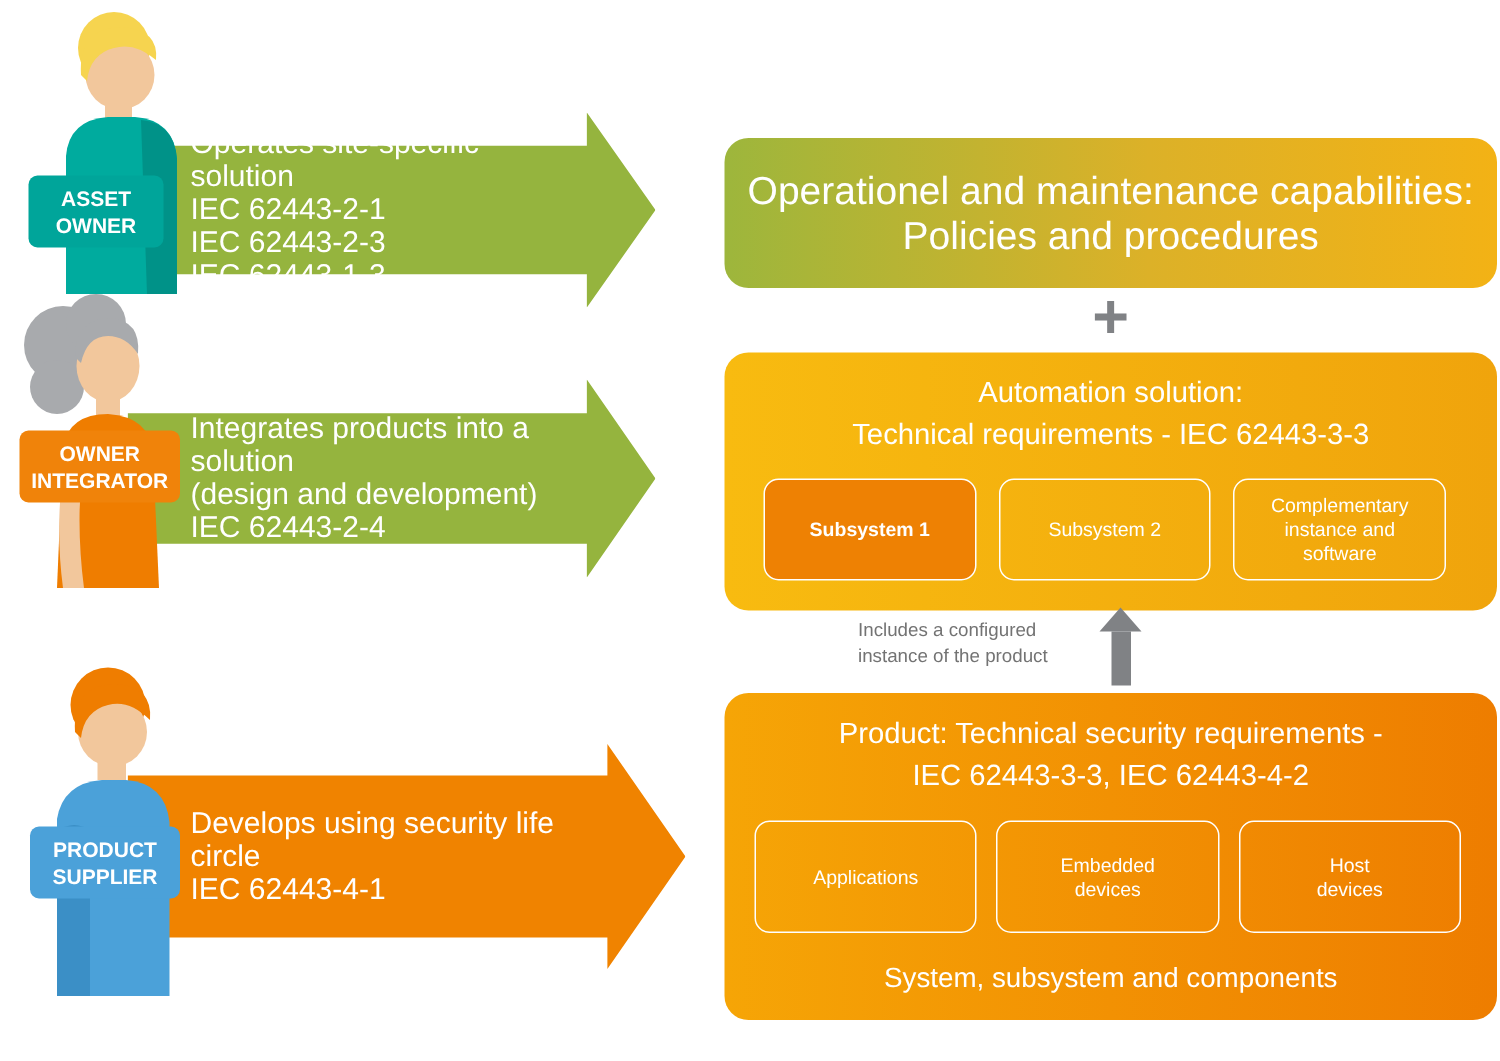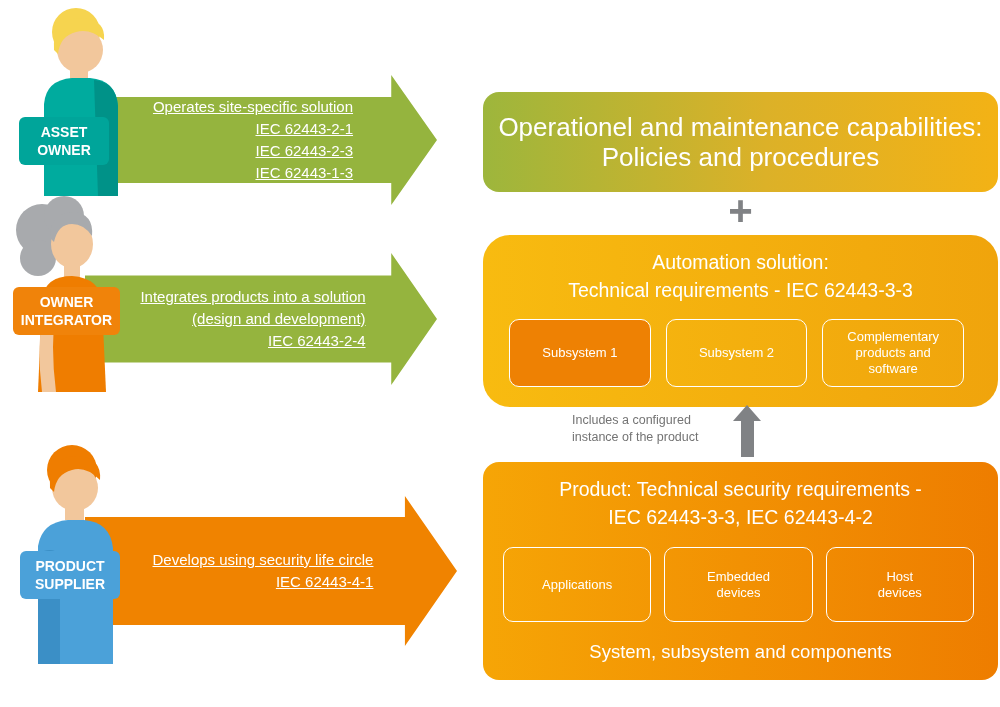--- a/index.html
+++ b/index.html
@@ -18,23 +18,22 @@
   .arrow3 { left:85px; top:496px; width:372px; height:150px; }
   .arrow1 .arrow-bg, .arrow2 .arrow-bg {
     clip-path: polygon(0% 17%, 87% 17%, 87% 0%, 100% 50%, 87% 100%, 87% 83%, 0% 83%);
   }
   .arrow3 .arrow-bg {
     clip-path: polygon(0% 14%, 86% 14%, 86% 0%, 100% 50%, 86% 100%, 86% 86%, 0% 86%);
   }
   .arrow-text {
     position:absolute; left:42px; right:58px; top:0; bottom:0;
     display:flex; align-items:center; justify-content:center;
-    text-align:right; font-size:15px; line-height:22px; white-space:pre-line;
+    text-align:left; font-size:20px; line-height:22px; white-space:pre-line;
     z-index:2;
-    text-decoration:underline;
   }
 
   
   .figure { position:absolute; z-index:2; }
   .fig1 { left:24px; top:6px;   width:100px; height:190px; }
   .fig2 { left:8px;  top:194px; width:118px; height:198px; }
   .fig3 { left:18px; top:442px; width:112px; height:222px; }
   .figure svg { display:block; width:100%; height:100%; }
 
   
@@ -54,29 +53,29 @@
     background:linear-gradient(90deg,#9db63c 0%, #dcb128 55%, #f3b215 100%);
     display:flex; align-items:center; justify-content:center;
   }
   .box1-text { text-align:center; font-size:26px; line-height:30px; white-space:pre-line; }
 
   .plus {
     position:absolute; left:483px; top:189px; width:515px; height:46px;
     text-align:center; font-size:42px; line-height:44px; font-weight:700; color:#808285;
   }
 
-  .box2 { top:235px; height:172px; background:linear-gradient(90deg,#f8bb10 0%, #f0a40c 100%);border-radius:27px; }
+  .box2 { top:235px; height:172px; background:linear-gradient(90deg,#f8bb10 0%, #f0a40c 100%); }
   .rbox-title { padding-top:13px; text-align:center; font-size:19.5px; line-height:28px; white-space:pre-line; }
   .subsys-row { position:absolute; left:26px; right:34px; top:84px; height:68px; display:flex; gap:15px; }
   .subsys {
     flex:1; border:1.5px solid #fff; border-radius:10px;
     display:flex; align-items:center; justify-content:center;
     text-align:center; font-size:13px; line-height:16px; white-space:pre-line; padding:4px 6px;
   }
-  .subsys.filled { background:#ee8103; }
+  .subsys.filled { background:#ee8103;font-weight:bold; }
 
   .note {
     position:absolute; left:572px; top:412px; width:160px;
     color:#737373; font-size:12.5px; line-height:17px; white-space:pre-line; text-align:left;
   }
   .up-arrow { position:absolute; left:732px; top:405px; width:30px; height:52px;
     display:flex; flex-direction:column; align-items:center; }
   .up-head { width:0; height:0; border-left:14px solid transparent; border-right:14px solid transparent;
     border-bottom:16px solid #808285; }
   .up-shaft { width:13px; height:36px; background:#808285; }
@@ -161,21 +160,21 @@
 
   <div class="plus">+</div>
 
   <div class="rbox box2">
     <div class="rbox-title">Automation solution:
 Technical requirements - IEC 62443-3-3</div>
     <div class="subsys-row">
       <div class="subsys filled">Subsystem 1</div>
       <div class="subsys">Subsystem 2</div>
       <div class="subsys">Complementary
-products and
+instance and
 software</div>
     </div>
   </div>
 
   <div class="note">Includes a configured
 instance of the product</div>
   <div class="up-arrow">
     <div class="up-head"></div>
     <div class="up-shaft"></div>
   </div>

